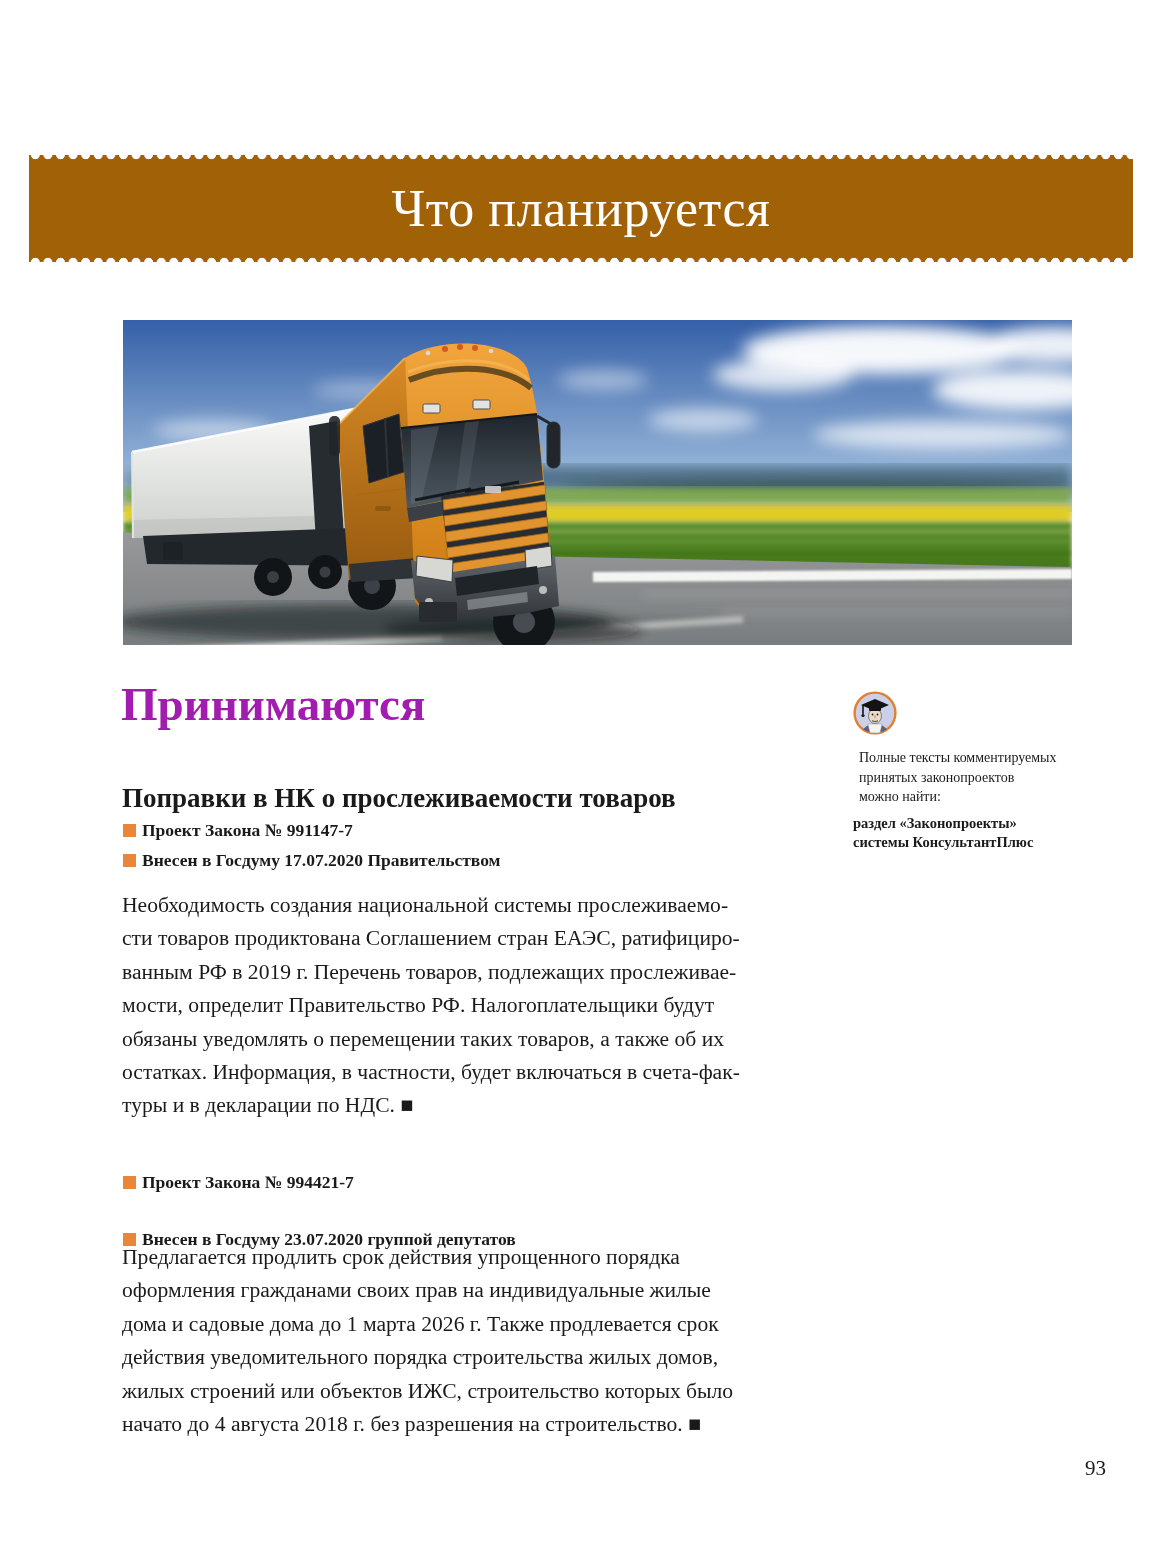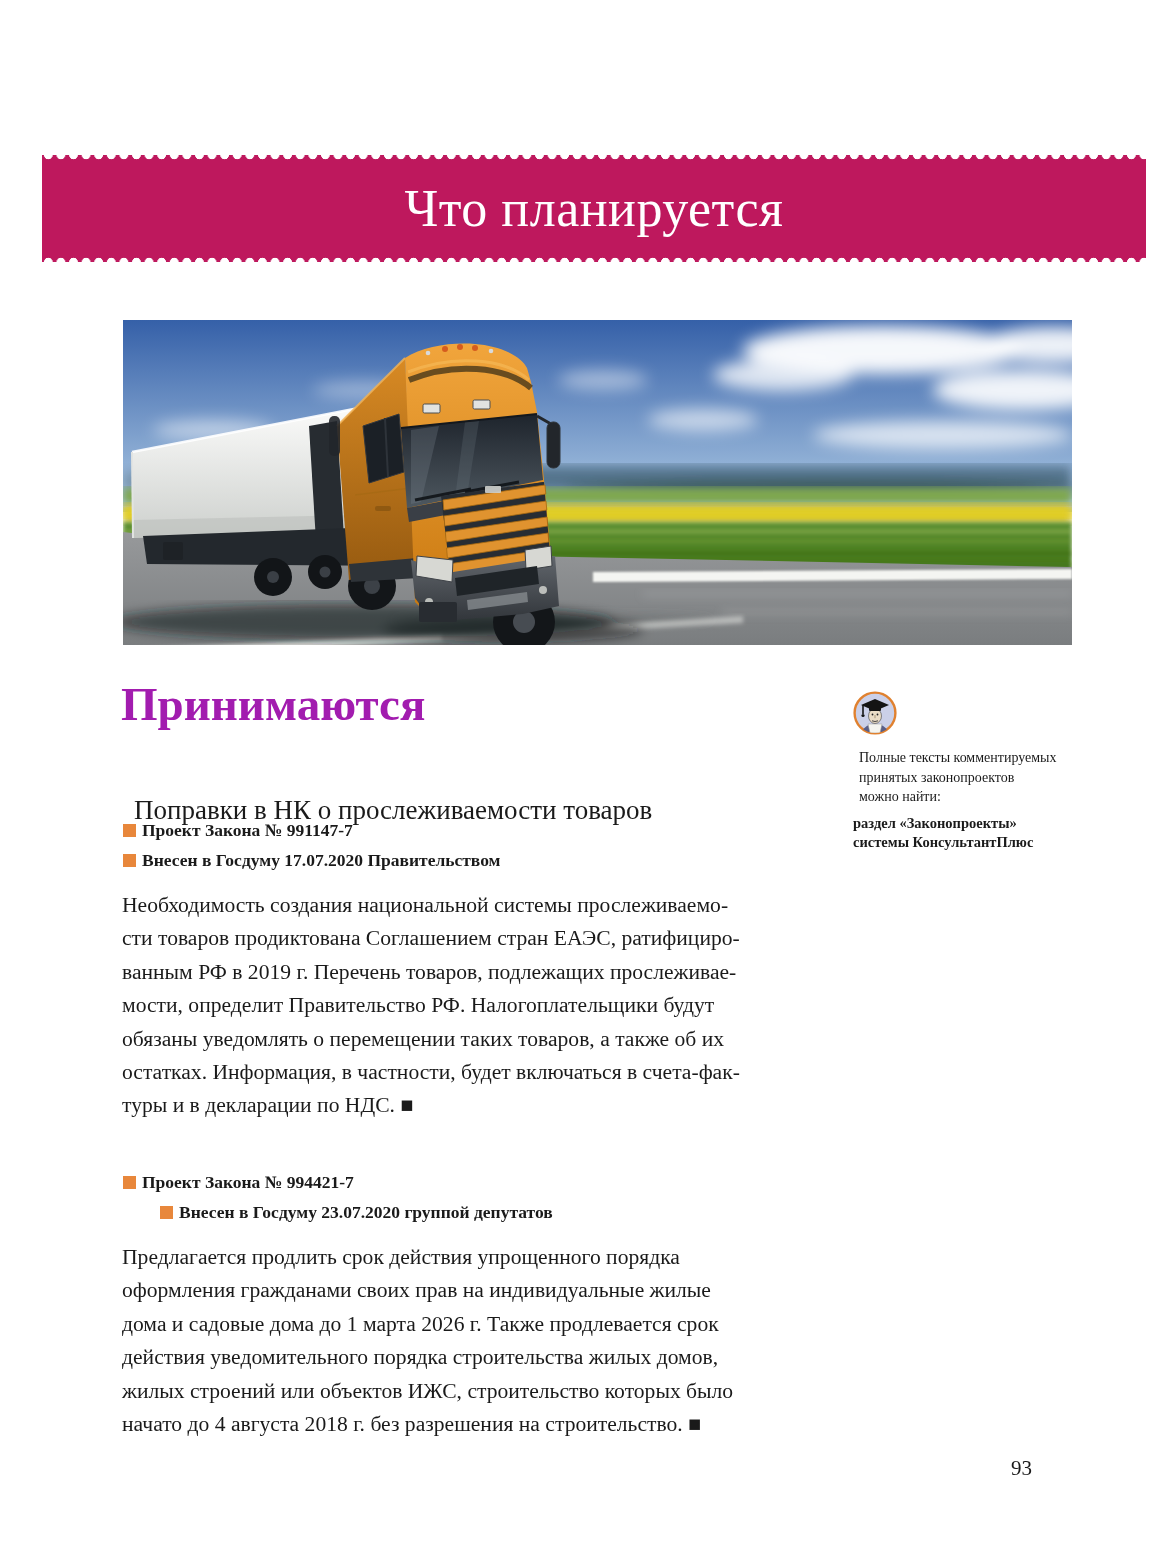--- a/index.html
+++ b/index.html
@@ -1,54 +1,54 @@
 <!DOCTYPE html>
 <html><head>
 <meta charset="utf-8">
 <style>
   html,body{margin:0;padding:0;background:#ffffff;}
   body{width:1163px;height:1559px;position:relative;overflow:hidden;
        font-family:"Liberation Serif","DejaVu Serif",serif;color:#1a1a1a;}
   .page{position:absolute;inset:0;background:#fff;}
 
   
-  .banner{position:absolute;left:42px;top:155px;width:1104px;height:107px;
-          background:#be185d;display:flex;align-items:center;justify-content:center;}
+  .banner{position:absolute;left:29px;top:155px;width:1104px;height:107px;
+          background:#a16207;display:flex;align-items:center;justify-content:center;}
   .banner::before,.banner::after{content:"";position:absolute;left:0;right:0;height:6px;
           background-repeat:repeat-x;background-size:12.6px 6px;pointer-events:none;}
   .banner::before{top:0;
           background-image:radial-gradient(circle at 6.3px 0px,#ffffff 4px,rgba(255,255,255,0) 4.6px);}
   .banner::after{bottom:0;
           background-image:radial-gradient(circle at 6.3px 6px,#ffffff 4px,rgba(255,255,255,0) 4.6px);}
   .banner h1{margin:0;font-weight:400;font-size:52px;line-height:1;color:#ffffff;letter-spacing:.5px;}
 
   
   .hero{position:absolute;left:123px;top:320px;width:949px;height:325px;overflow:hidden;}
   .hero svg{display:block;}
 
   
   .big-heading{position:absolute;left:121px;top:679px;margin:0;
                font-size:47px;font-weight:700;color:#a21caf;line-height:1.1;}
-  .art-title{position:absolute;left:122px;margin:12px;font-size:27px;font-weight:400;line-height:1.15;color:#1a1a1a;}
+  .art-title{position:absolute;left:122px;margin:0;font-size:27px;font-weight:700;line-height:1.15;color:#1a1a1a;}
   .t1{top:783px;} .t2{top:1135px;}
   .bullet{position:absolute;left:123px;display:flex;align-items:center;gap:6px;}
-  .b1a{top:822px;} .b1b{top:852px;} .b2a{top:1174px;justify-content:space-between;} .b2b{top:1204px;margin-left:37px;}
+  .b1a{top:822px;} .b1b{top:852px;} .b2a{top:1174px;justify-content:space-between;} .b2b{top:1231px;}
   .sq{width:13px;height:13px;background:#E8873B;flex:0 0 auto;}
   .bullet span.btxt{font-size:17.5px;font-weight:700;line-height:1;}
   .article-body{position:absolute;left:122px;width:745px;margin:0;
                 font-size:21.6px;line-height:33.4px;white-space:pre-line;color:#1a1a1a;}
   .p1{top:889px;} .p2{top:1241px;}
 
   
   .sidebar{position:absolute;left:853px;top:691px;width:232px;}
   .badge{width:44px;height:44px;}
   .sidebar-note{margin:13px 0 0 6px;font-size:14px;line-height:19.5px;white-space:pre-line;}
   .sidebar-note-bold{margin:7px 0 0 0;font-size:14.5px;line-height:19.5px;font-weight:700;white-space:pre-line;}
 
-  .pageno{position:absolute;left:1011px;top:1456px;font-size:21px;color:#1a1a1a;}
+  .pageno{position:absolute;left:1085px;top:1456px;font-size:21px;color:#1a1a1a;}
 </style>
 </head>
 <body>
 
 <div class="page">
 
   <div class="banner">
     <h1>Что планируется</h1>
   </div>
 

